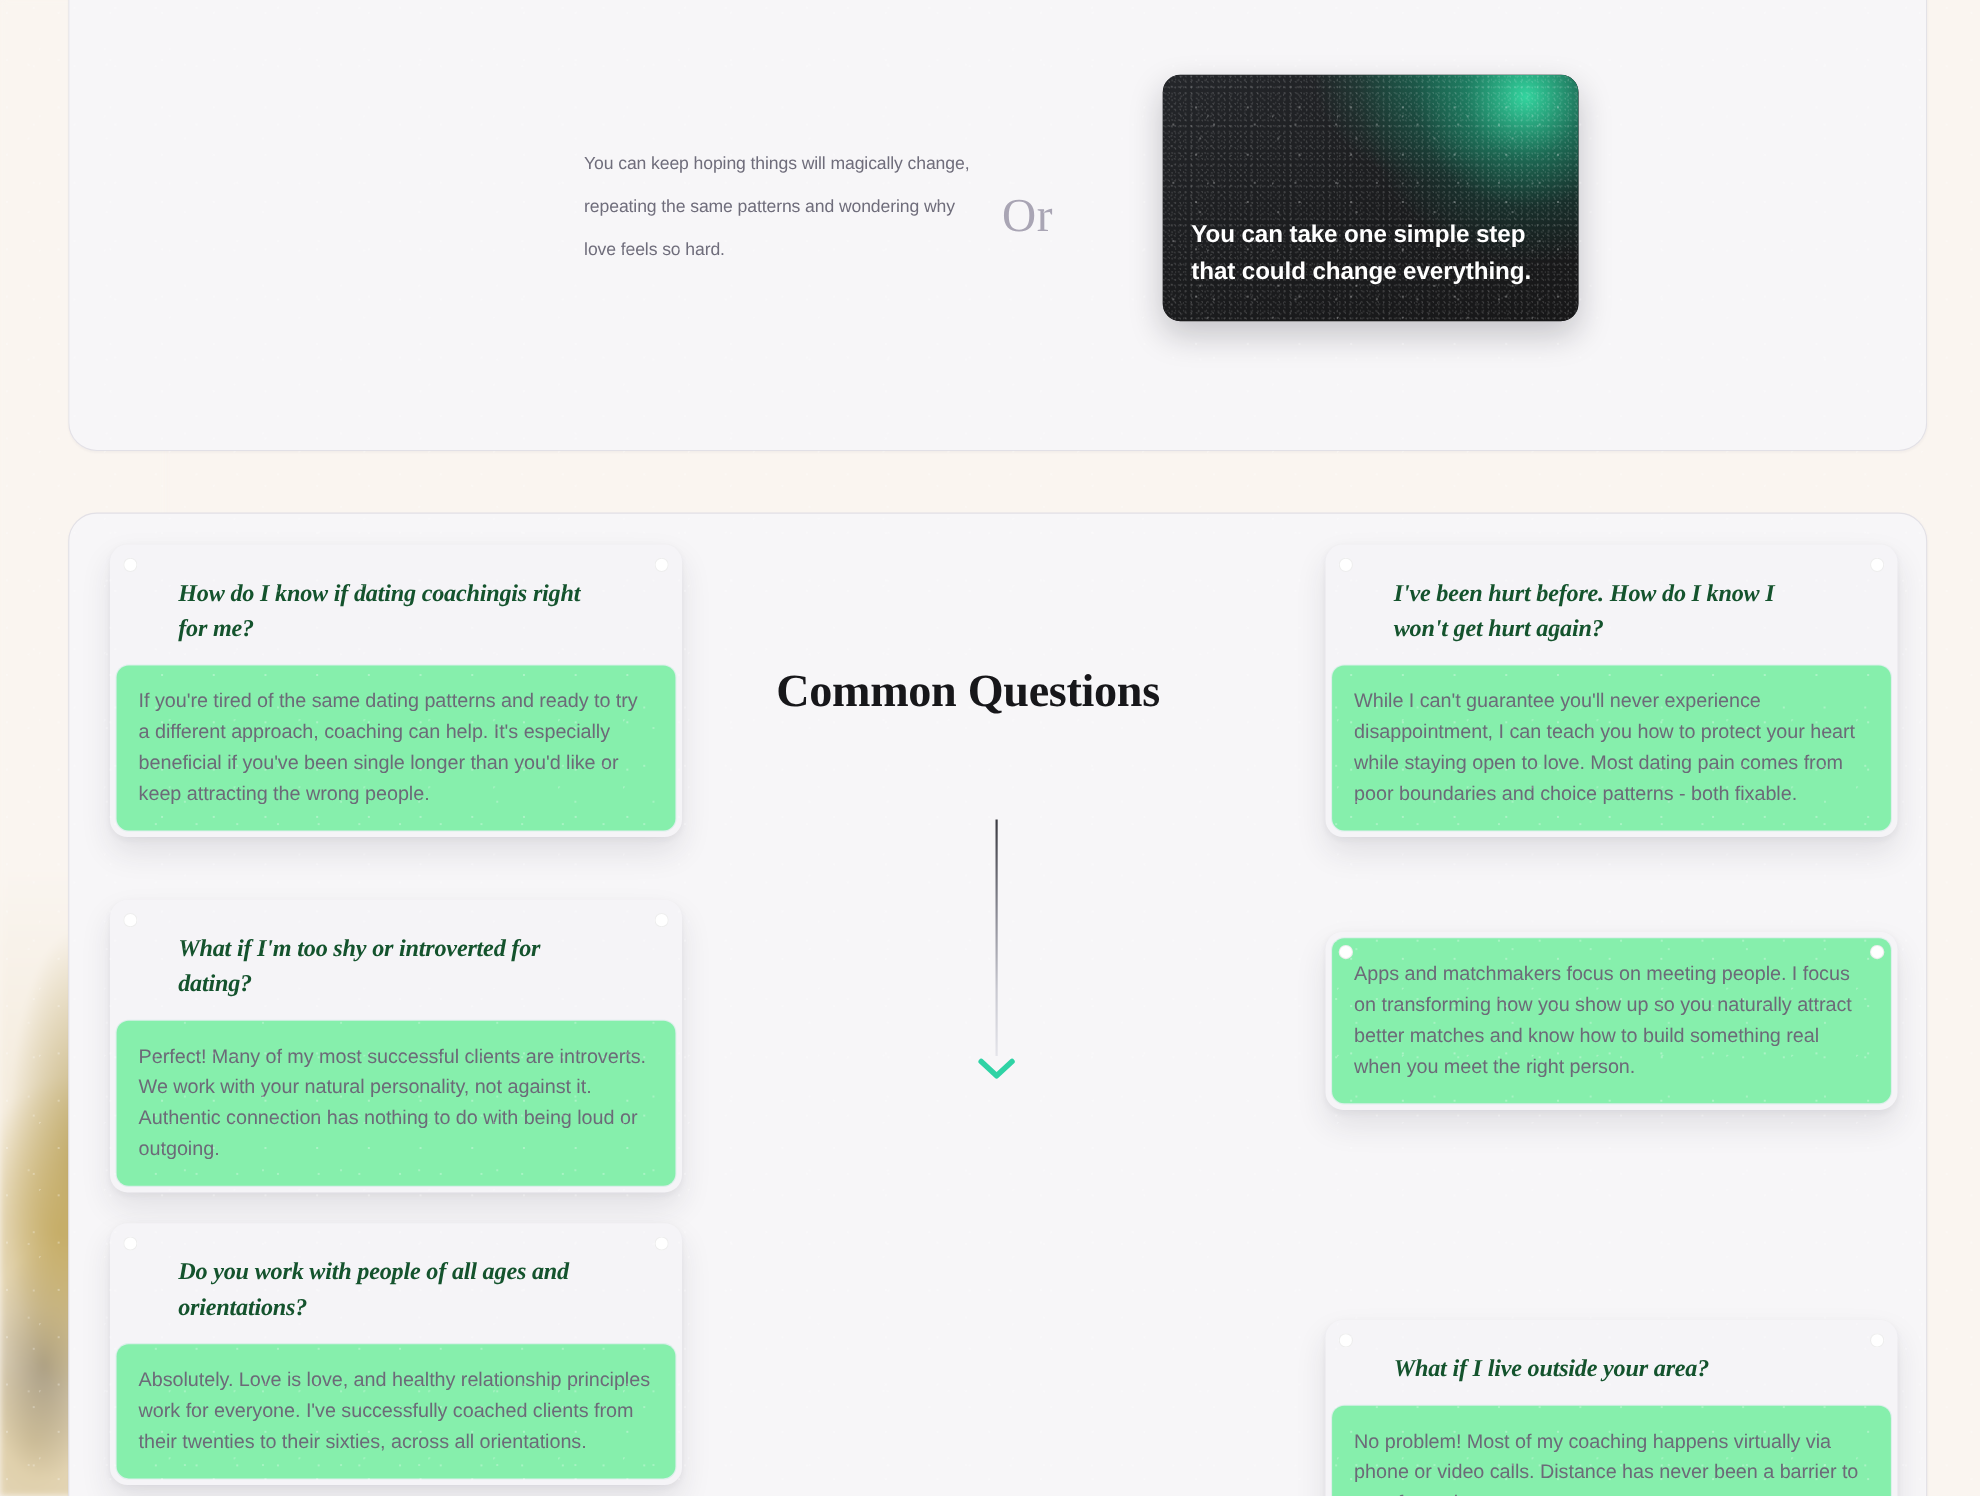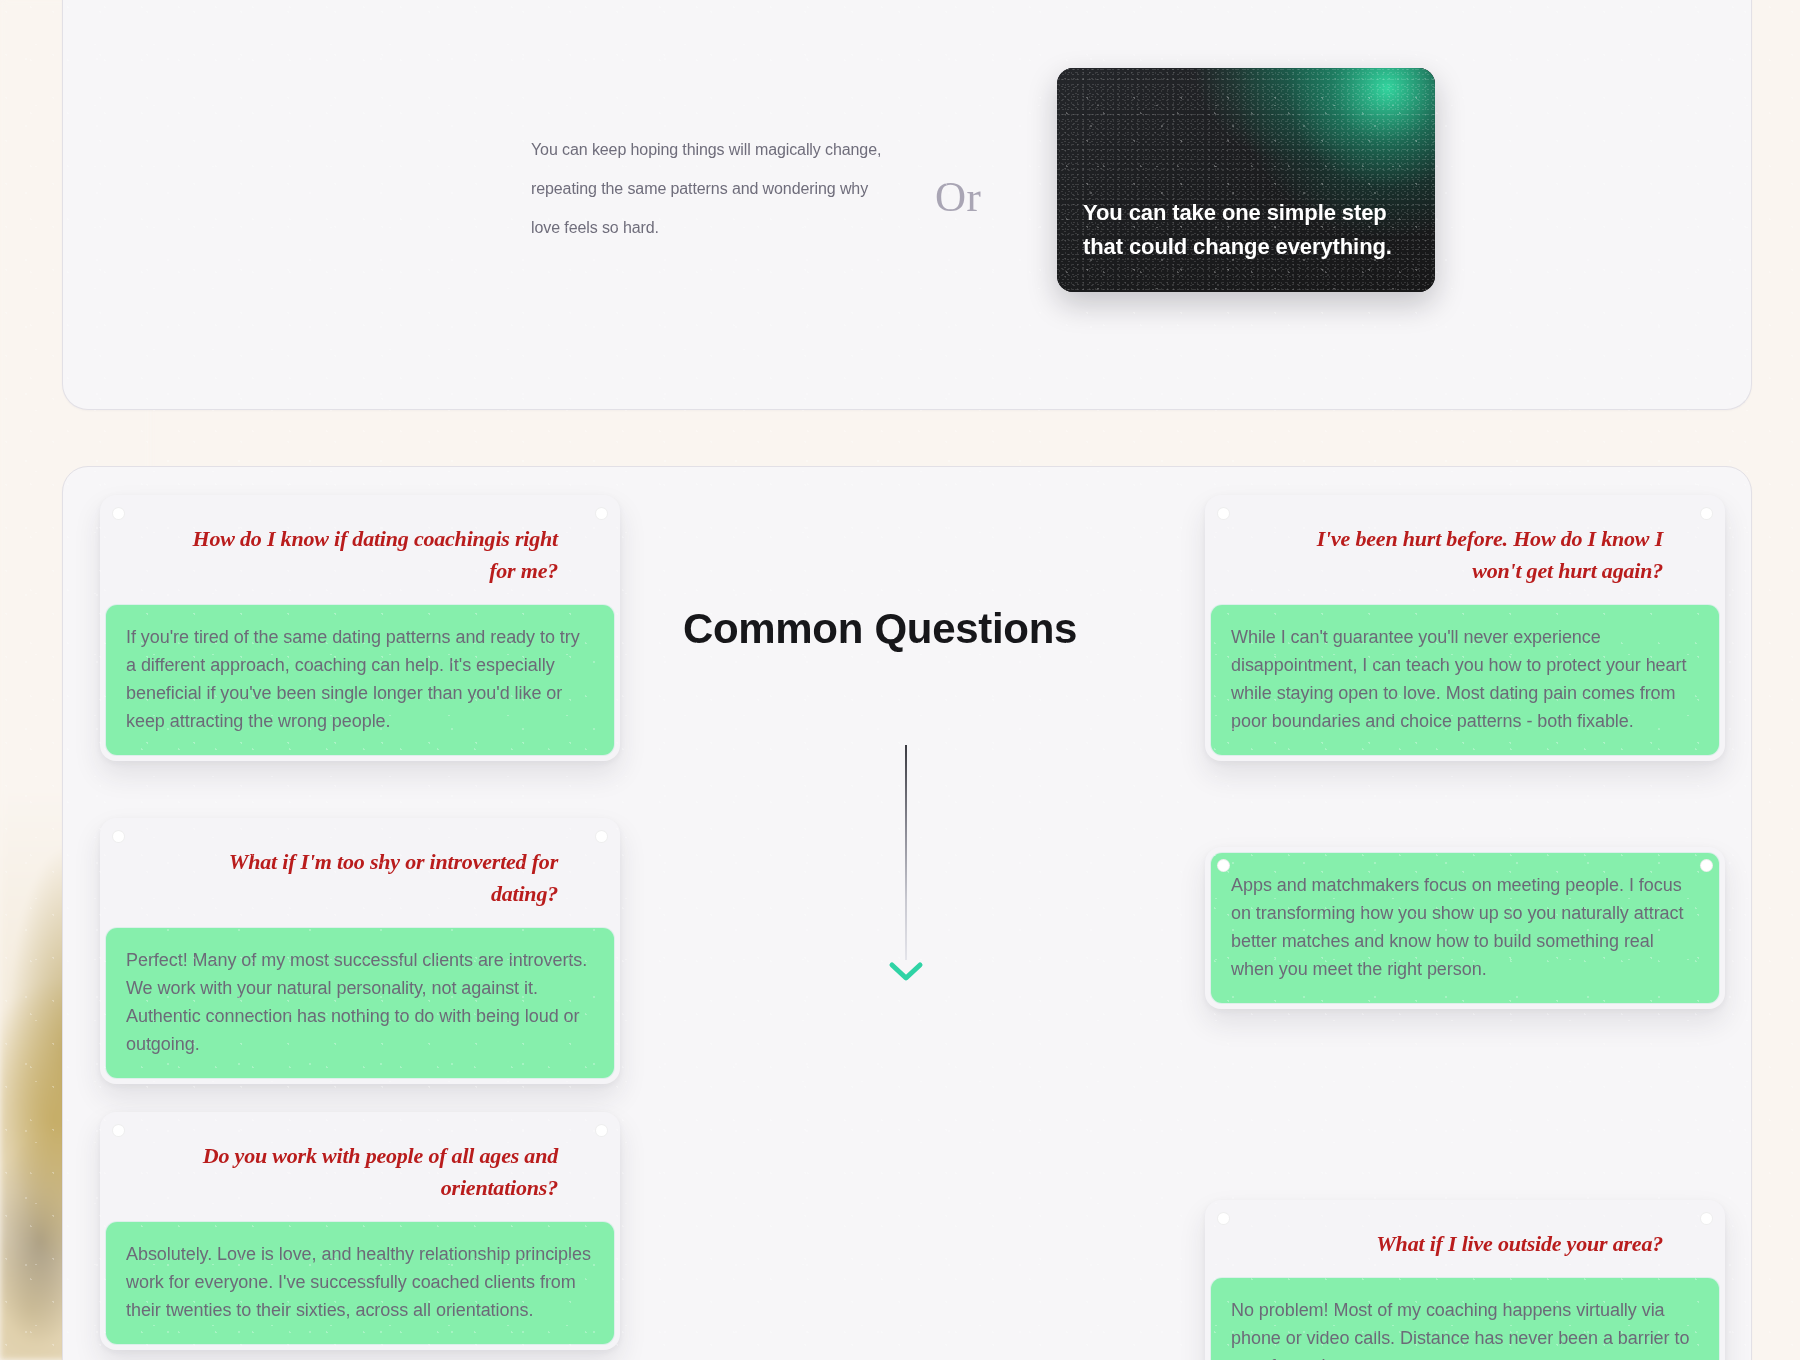--- a/index.html
+++ b/index.html
@@ -82,21 +82,21 @@
     width: 370px;
     font-size: 16px;
     line-height: 39px;
     color: #6f6d7b;
     letter-spacing: -0.1px;
     margin-left: 28px;
   }
 
   .or-label {
     position: absolute;
-    left: 872px; top: 200px;
+    left: 848px; top: 200px;
     font-family: "Liberation Serif", serif;
     font-size: 43px;
     color: #a9a5b4;
     letter-spacing: .5px;
   }
 
   .dark-card {
     position: absolute;
     left: 994px; top: 96px;
     width: 378px; height: 224px;
@@ -131,21 +131,21 @@
     line-height: 34px;
     letter-spacing: -0.1px;
   }
 
   
   .faq-title {
     position: absolute;
     left: 640px; top: 598px;
     width: 480px;
     text-align: center;
-    font-family: Liberation Sans, sans-serif;
+    font-family: Liberation Serif, serif;
     font-size: 42px;
     line-height: 62px;
     color: #17171a;
     letter-spacing: -0.3px;
   }
 
   .faq-connector {
     position: absolute;
     left: 905px; top: 745px;
     width: 2px; height: 215px;
@@ -179,22 +179,22 @@
   }
   .faq-card::before { left: 12px; }
   .faq-card::after  { right: 12px; }
 
   .faq-q {
     font-family: "Liberation Serif", serif;
     font-style: italic;
     font-weight: bold;
     font-size: 22px;
     line-height: 32px;
-    color: #b91c1c;
-    text-align: right;
+    color: #14532d;
+    text-align: left;
     padding: 22px 56px 18px;
     letter-spacing: -0.2px;
   }
 
   .faq-a {
     background: #86efac;
     border-radius: 11px;
     padding: 18px 20px 20px;
     font-size: 18px;
     line-height: 28px;

